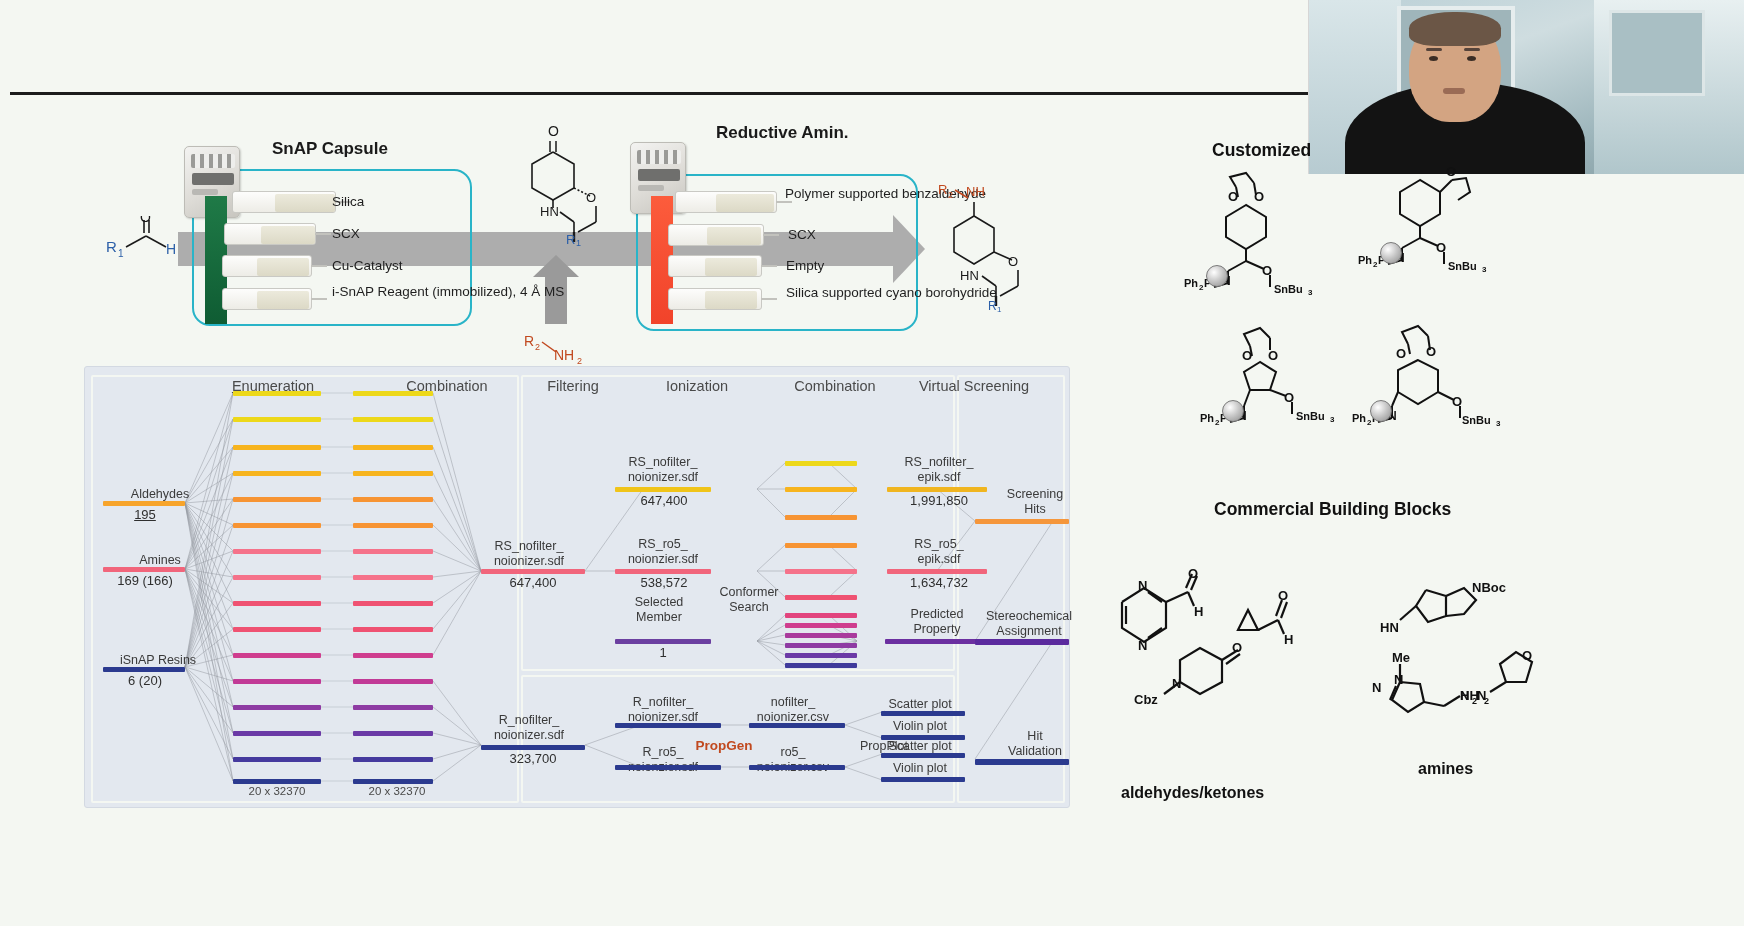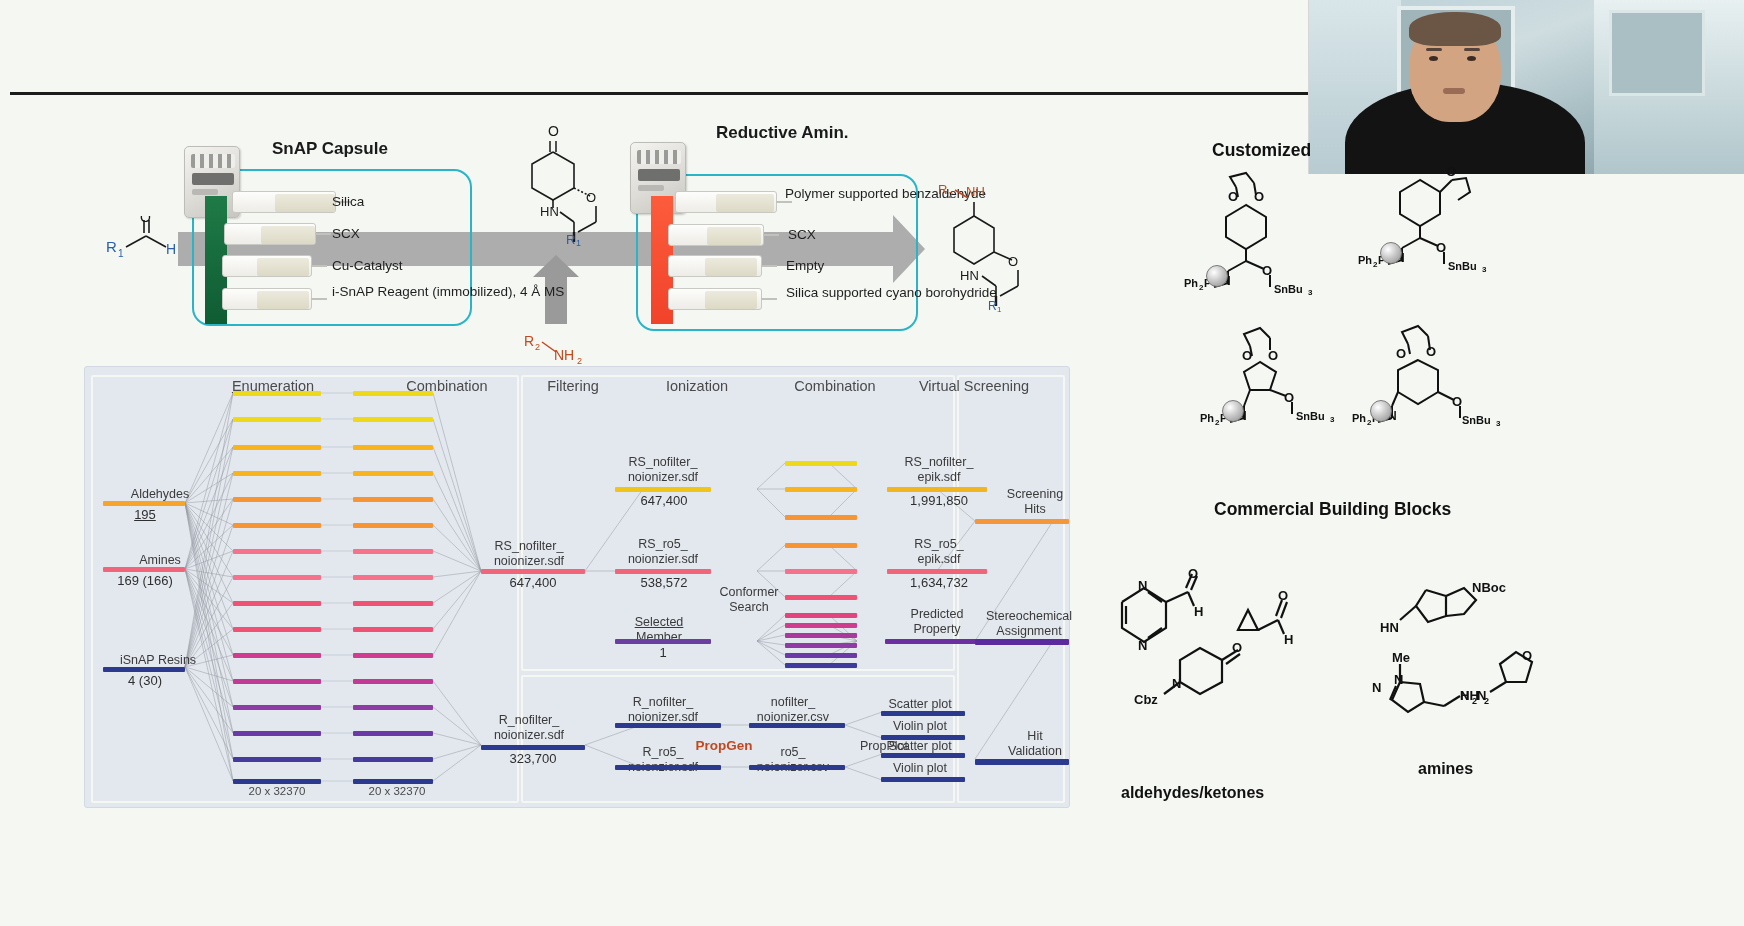--- a/index.html
+++ b/index.html
@@ -487,21 +487,21 @@
     <div class="node-label" style="left:20px; top:120px; width:110px;">Aldehydes</div>
     <div class="node" style="left:18px; top:134px; width:82px; background:#f7a42b;"></div>
     <div class="node-value" style="left:20px; top:140px; width:80px;text-decoration:underline;">195</div>
 
     <div class="node-label" style="left:20px; top:186px; width:110px;">Amines</div>
     <div class="node" style="left:18px; top:200px; width:82px; background:#f1657b;"></div>
     <div class="node-value" style="left:12px; top:206px; width:96px;">169 (166)</div>
 
     <div class="node-label" style="left:12px; top:286px; width:122px;">iSnAP Resins</div>
     <div class="node" style="left:18px; top:300px; width:82px; background:#2b3a8f;"></div>
-    <div class="node-value" style="left:20px; top:306px; width:80px;">4 (30)</div>
+    <div class="node-value" style="left:20px; top:306px; width:80px;">6 (20)</div>
 
     <div class="node-label" style="left:384px; top:172px; width:120px;">RS_nofilter_
 noionizer.sdf</div>
     <div class="node" style="left:396px; top:202px; width:104px; background:#f1657b;"></div>
     <div class="node-value" style="left:390px; top:208px; width:116px;">647,400</div>
 
     <div class="node-label" style="left:518px; top:88px; width:120px;">RS_nofilter_
 noionizer.sdf</div>
     <div class="node" style="left:530px; top:120px; width:96px; background:#f0c419;"></div>
     <div class="node-value" style="left:524px; top:126px; width:110px;">647,400</div>
@@ -528,21 +528,21 @@
     <div class="node-label" style="left:796px; top:88px; width:116px;">RS_nofilter_
 epik.sdf</div>
     <div class="node" style="left:802px; top:120px; width:100px; background:#f0b51f;"></div>
     <div class="node-value" style="left:796px; top:126px; width:116px;">1,991,850</div>
 
     <div class="node-label" style="left:796px; top:170px; width:116px;">RS_ro5_
 epik.sdf</div>
     <div class="node" style="left:802px; top:202px; width:100px; background:#f1657b;"></div>
     <div class="node-value" style="left:796px; top:208px; width:116px;">1,634,732</div>
 
-    <div class="node-label" style="left:522px; top:248px; width:104px;text-decoration:underline;">Selected
+    <div class="node-label" style="left:522px; top:228px; width:104px;">Selected
 Member</div>
     <div class="node" style="left:530px; top:272px; width:96px; background:#6b3fa0;"></div>
     <div class="node-value" style="left:526px; top:278px; width:104px;">1</div>
 
     <div class="node-label" style="left:608px; top:218px; width:112px;">Conformer
 Search</div>
 
     <div class="node-label" style="left:796px; top:240px; width:112px;">Predicted
 Property</div>
     <div class="node" style="left:800px; top:272px; width:104px; background:#6b2fa0;"></div>

